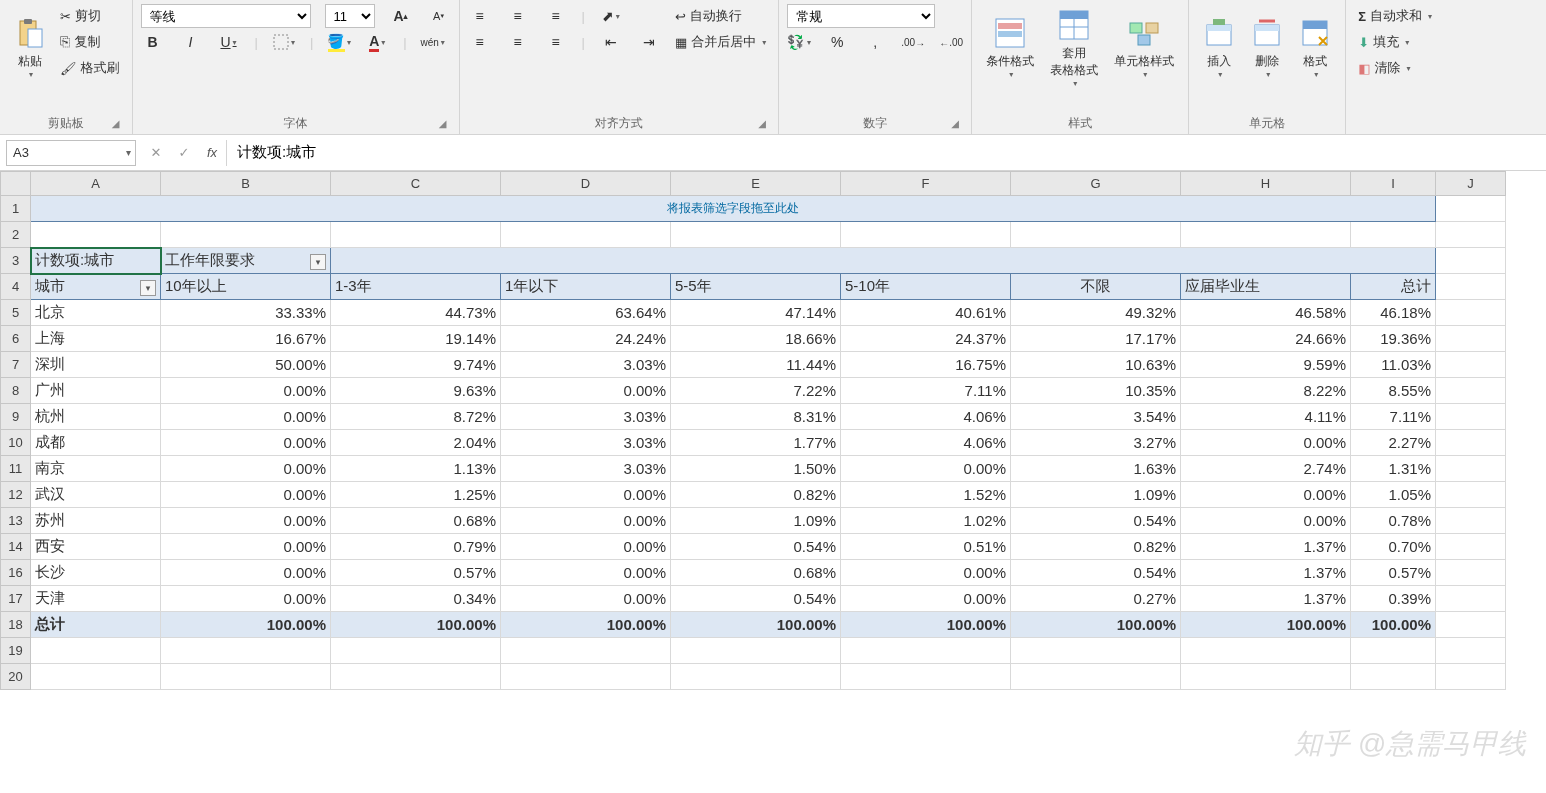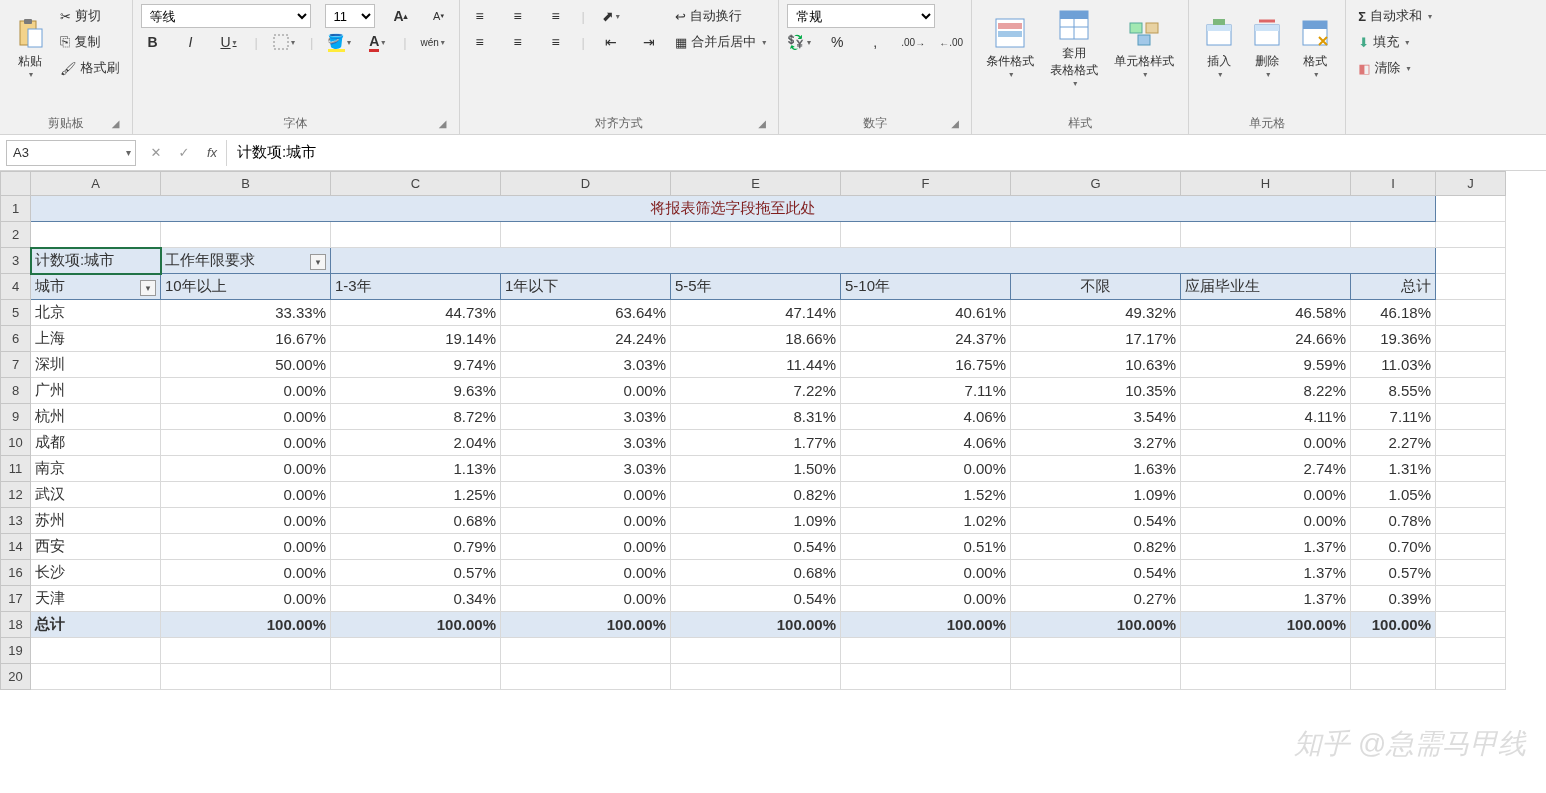--- a/index.html
+++ b/index.html
@@ -21,21 +21,21 @@
 .name-box { width:130px; height:26px; border:1px solid #c0c0c0; margin:0 6px; padding:0 6px; display:flex; align-items:center; background:#fff; position:relative; }
 .name-box::after{ content:"▾"; position:absolute; right:4px; color:#666; font-size:10px;}
 .fb-btn { width:28px; height:26px; display:flex; align-items:center; justify-content:center; color:#999; cursor:pointer; }
 .fb-input { flex:1; height:26px; border:none; border-left:1px solid #d4d4d4; padding:0 10px; font-size:15px; outline:none; }
 .grid-area { position:relative; overflow:auto; height:calc(793px - 135px - 30px); }
 table.grid { border-collapse:collapse; table-layout:fixed; }
 .corner { width:30px; height:24px; background:#e8e8e8; border:1px solid #c6c6c6; }
 th.colh { background:#e8e8e8; border:1px solid #c6c6c6; font-weight:normal; font-size:13px; height:24px; text-align:center; color:#444; }
 th.rowh { background:#e8e8e8; border:1px solid #c6c6c6; font-weight:normal; font-size:13px; width:30px; text-align:center; color:#444; }
 td.cell { border:1px solid #d9d9d9; height:26px; padding:0 4px; font-size:15px; white-space:nowrap; overflow:hidden; }
-.placeholder-row td { text-align:center; color:#7f1d1d; font-size:15px; }
+.placeholder-row td { text-align:center; color:#0369a1; font-size:12px; }
 .pv-hdr { background:#dde7f3; border:1px solid #5b7fa6 !important; }
 .pv-hdr-b { background:#dde7f3; border:1px solid #5b7fa6 !important; font-weight:normal; }
 .pv-total { background:#dde7f3; font-weight:bold; }
 .num { text-align:right; }
 .txt { text-align:left; }
 .filter-btn { display:inline-block; width:16px; height:16px; border:1px solid #999; background:#f5f5f5; text-align:center; font-size:9px; line-height:14px; color:#555; float:right; margin-top:3px; cursor:pointer; }
 .active-cell { outline:2px solid #217346; outline-offset:-1px; }
 .watermark { position:fixed; right:20px; bottom:30px; font-size:28px; color:rgba(140,140,140,0.3); font-style:italic; pointer-events:none; }
 svg { display:block; }
 </style>

